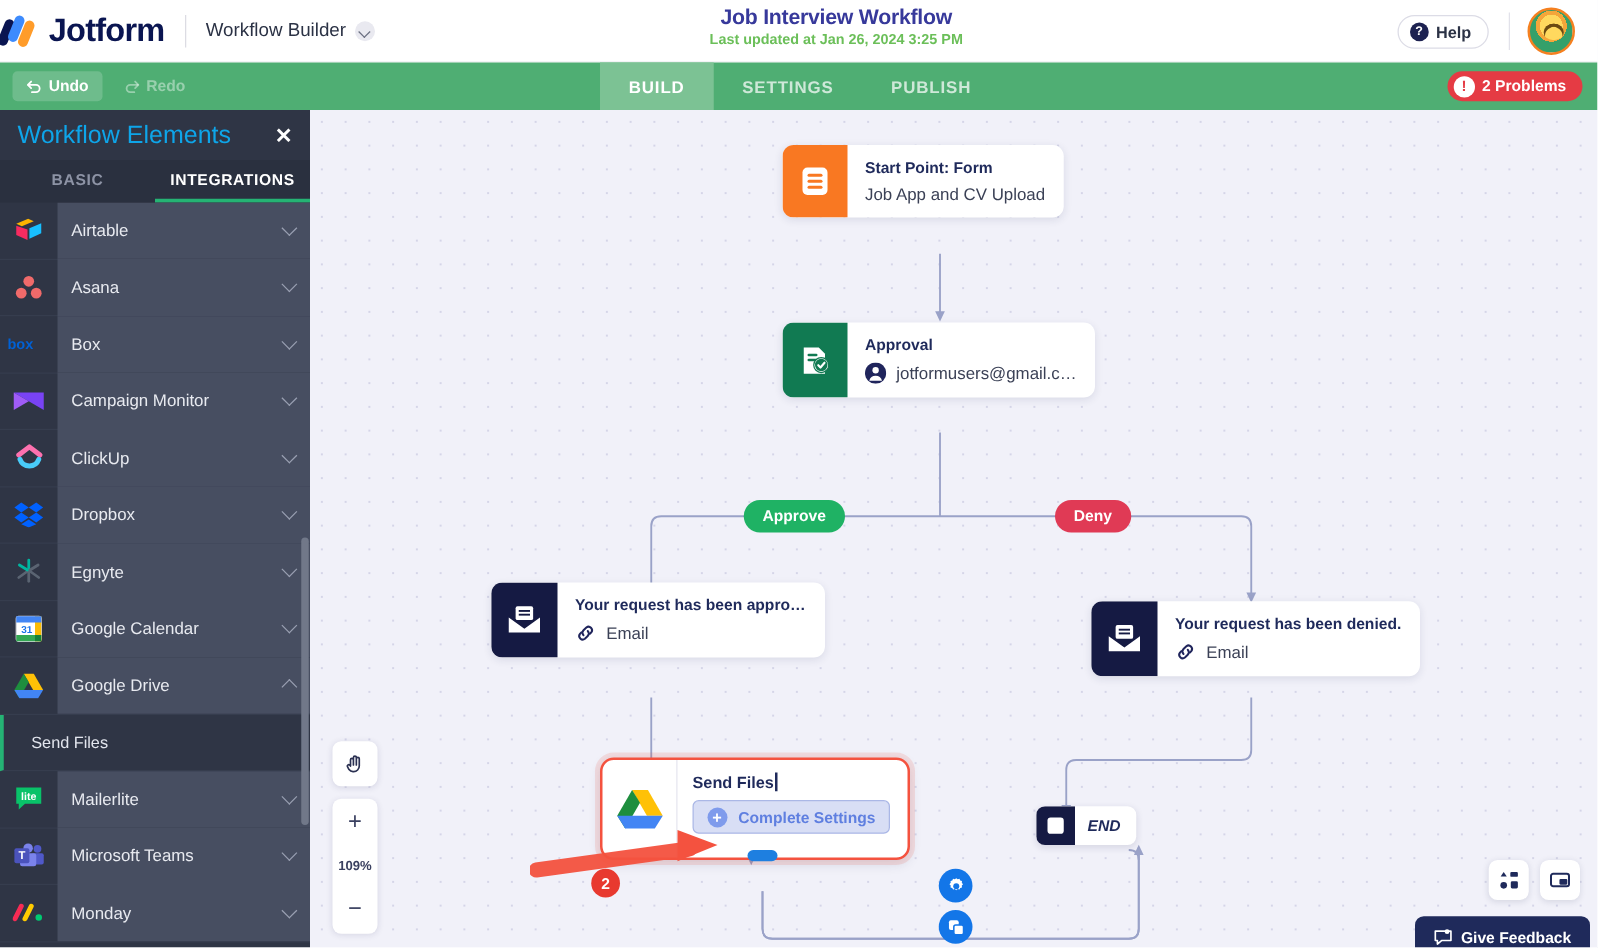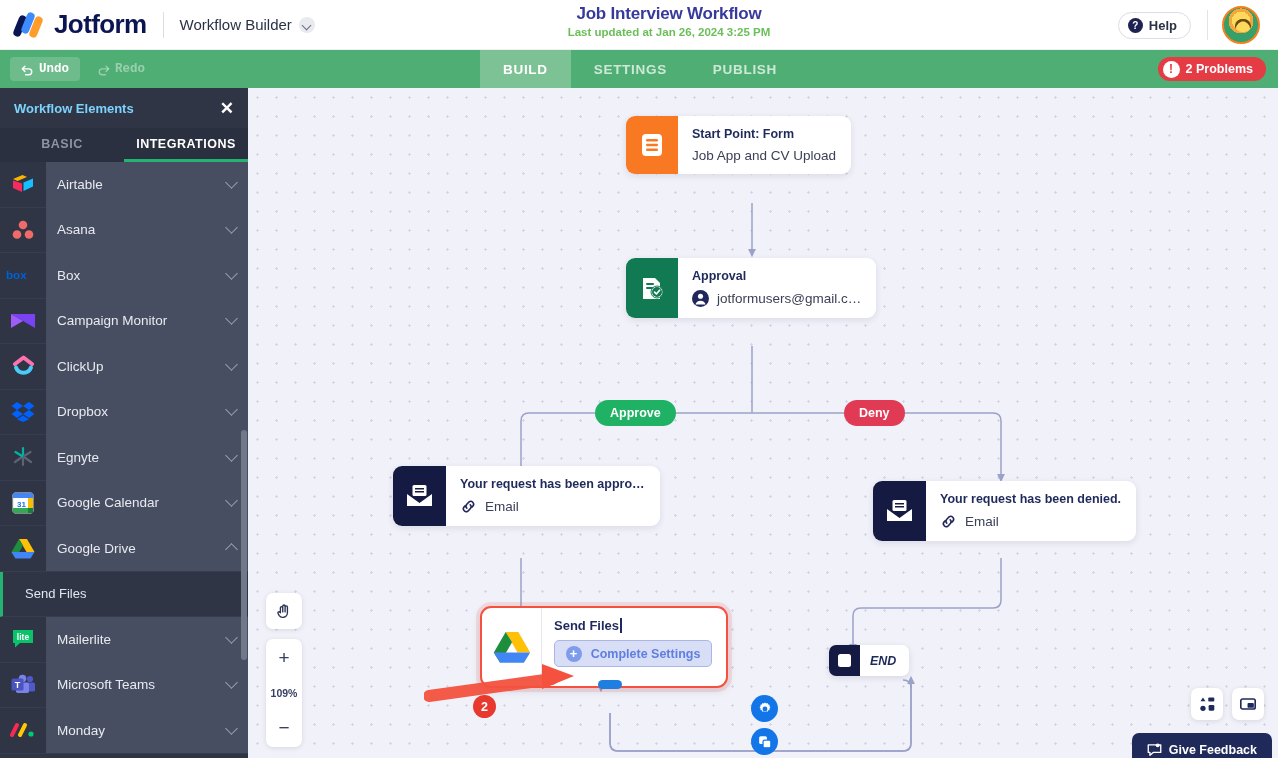--- a/index.html
+++ b/index.html
@@ -10,21 +10,21 @@
     background: #ffffff;
   }
   #app { position: relative; width: 1278px; height: 758px; overflow: hidden; }
 
   
   .topbar {
     position: absolute; left: 0; top: 0; width: 1278px; height: 50px;
     background: #fff; display: flex; align-items: center;
     border-bottom: 1px solid #f0f0f2;
   }
-  .logo-wrap { display: flex; align-items: center; padding-left: 15px; }
+  .logo-wrap { display: flex; align-items: center; padding-left: 0; }
   .jf-mark { width: 30px; height: 28px; position: relative; margin-right: 9px; }
   .jf-mark i { position: absolute; border-radius: 4px; display: block; }
   .jf-b1 { width: 8px; height: 22px; background: #0a1551; transform: rotate(22deg); left: 1px; top: 4px; }
   .jf-b2 { width: 8px; height: 22px; background: #3d8bfd; transform: rotate(22deg); left: 9px; top: 1px; }
   .jf-b3 { width: 8px; height: 22px; background: #ff9c2a; transform: rotate(22deg); left: 17px; top: 5px; }
   .jf-word { font-size: 26px; font-weight: bold; color: #0a1551; letter-spacing: -0.6px; }
   .vdiv { width: 1px; height: 26px; background: #dcdce3; margin: 0 16px; }
   .wb-label { font-size: 15px; color: #2b3245; font-weight: 500; display: flex; align-items: center; gap: 7px; }
   .chev-sm { width: 16px; height: 16px; border-radius: 50%; background: #e9e9f0; position: relative; }
   .chev-sm::after {
@@ -50,42 +50,42 @@
   .avatar::after { content: ""; position: absolute; left: 11px; top: 11px; width: 16px; height: 13px;
     border-radius: 50% 50% 45% 45%; background: #ffd95e;
     box-shadow: inset 2px 3px 0 -1px #6b4a12, inset -2px 3px 0 -1px #6b4a12; }
 
   
   .greenbar {
     position: absolute; left: 0; top: 50px; width: 1278px; height: 38px;
     background: #4fae73; display: flex; align-items: center;
   }
   .undo-redo { display: flex; gap: 6px; padding-left: 10px; }
-  .gbtn { display: flex; align-items: flex-end; gap: 5px; border-radius: 4px; padding: 5px 11px;
-    font-size: 12.5px; font-weight: bold; color: #fff; cursor: pointer; font-family: Liberation Mono, monospace; }
+  .gbtn { display: flex; align-items: flex-start; gap: 5px; border-radius: 4px; padding: 5px 11px;
+    font-size: 12.5px; font-weight: bold; color: #fff; cursor: pointer; }
   .gbtn.on { background: rgba(255,255,255,0.18); }
   .gbtn.off { color: rgba(255,255,255,0.42); cursor: default; }
   .gtabs { position: absolute; left: 480px; top: 50px; height: 38px; display: flex; }
   .gtab { height: 38px; display: flex; align-items: center; padding: 0 23px;
     font-size: 13.5px; font-weight: bold; letter-spacing: 0.7px; color: rgba(255,255,255,0.72); cursor: pointer; }
   .gtab.active { background: #7cc294; color: #fff; }
   .problems {
     position: absolute; right: 12px; top: 57px; height: 24px; display: flex; align-items: center; gap: 6px;
     background: #e53b44; border-radius: 13px; padding: 0 13px 0 5px; cursor: pointer;
   }
   .pr-ico { width: 17px; height: 17px; border-radius: 50%; background: #fff; color: #e53b44;
     font-size: 12px; font-weight: bold; display: flex; align-items: center; justify-content: center; }
   .pr-txt { font-size: 12.5px; font-weight: bold; color: #fff; }
 
   
   .sidebar { position: absolute; left: 0; top: 88px; width: 248px; height: 670px;
     background: #2f3545; overflow: hidden; }
   .sb-head { height: 40px; display: flex; align-items: center; justify-content: space-between;
     padding: 0 14px 0 14px; }
-  .sb-title { font-size: 13px; font-weight: bold; color: #7dd3fc; }
+  .sb-title { font-size: 20px; font-weight: normal; color: #0ea5e9; }
   .sb-close { font-size: 17px; color: #fff; font-weight: bold; cursor: pointer; line-height: 1; }
   .sb-tabs { display: flex; height: 34px; background: #2a303f; }
   .sb-tab { flex: 1; display: flex; align-items: center; justify-content: center;
     font-size: 12.5px; font-weight: bold; letter-spacing: 0.5px; color: #8d93a5; cursor: pointer;
     border-bottom: 3px solid transparent; }
   .sb-tab.active { color: #fff; border-bottom-color: #25b374; }
   .sb-list { height: 596px; overflow: hidden; position: relative; }
   .sb-item { display: flex; align-items: center; height: 45.5px; cursor: pointer;
     border-bottom: 1px solid #363d4e; }
   .sb-ico { width: 46px; min-width: 46px; height: 45.5px; display: flex; align-items: center; justify-content: center; }

